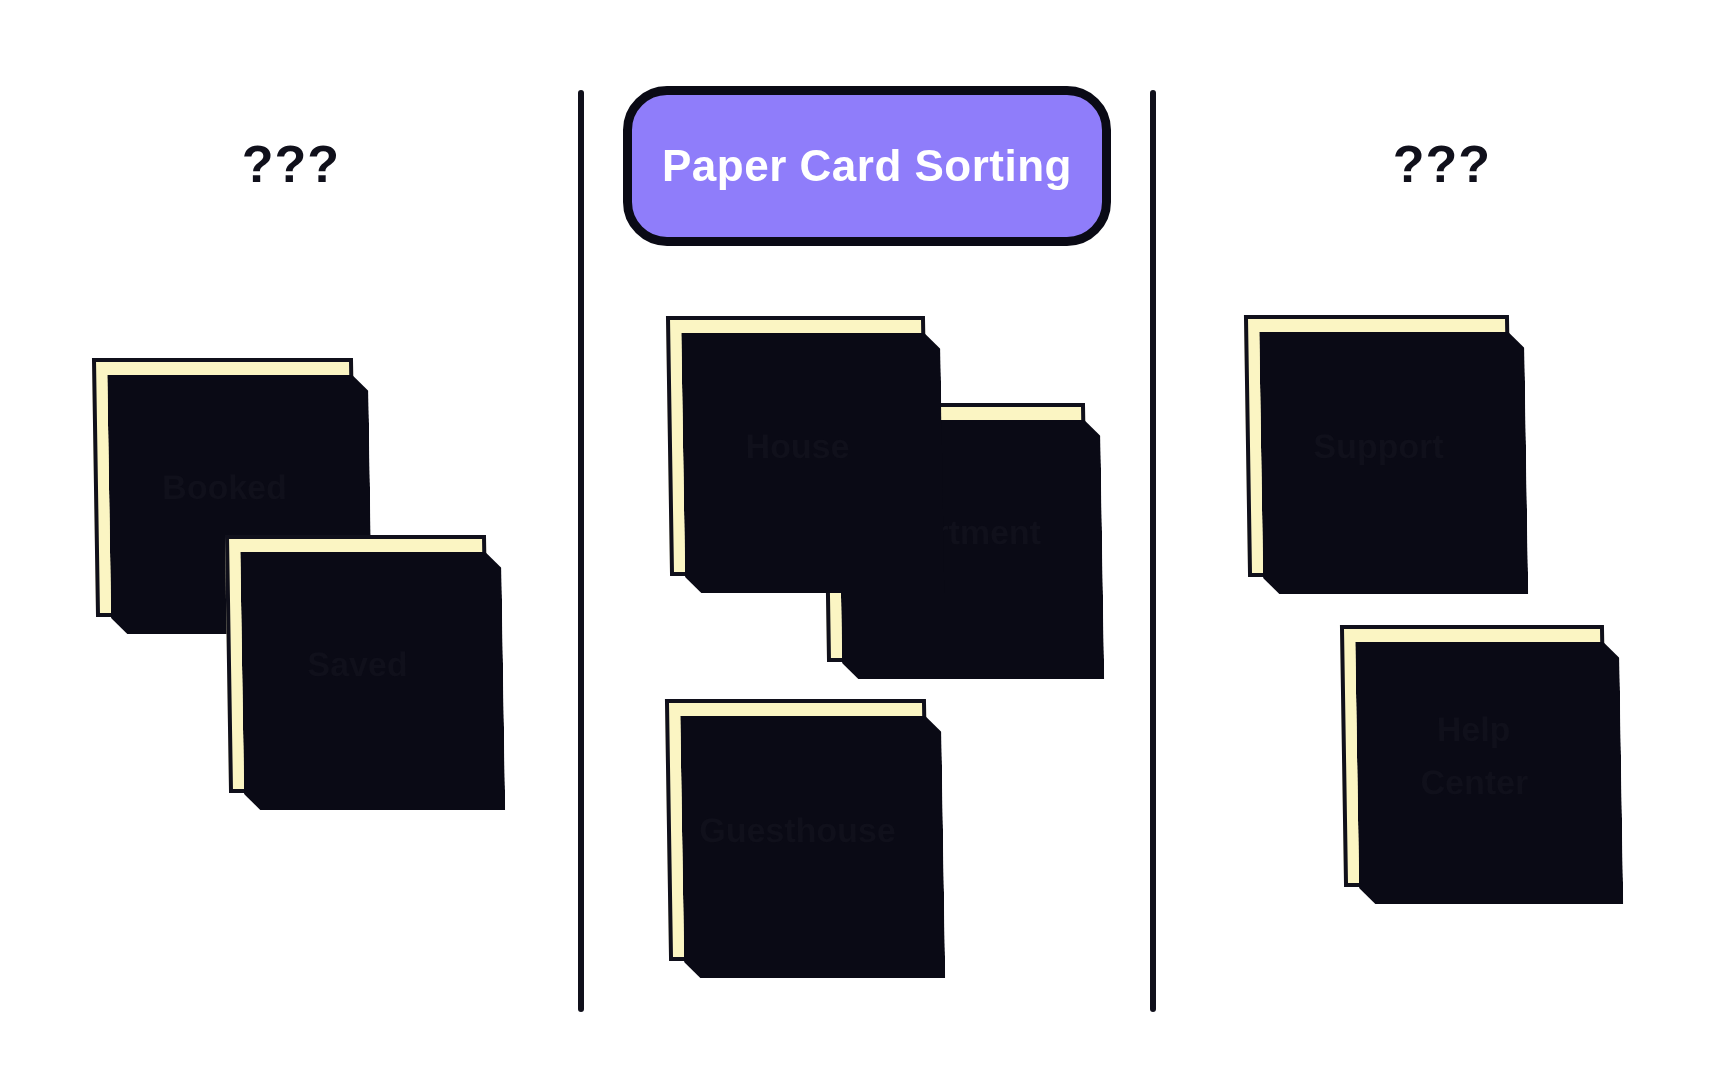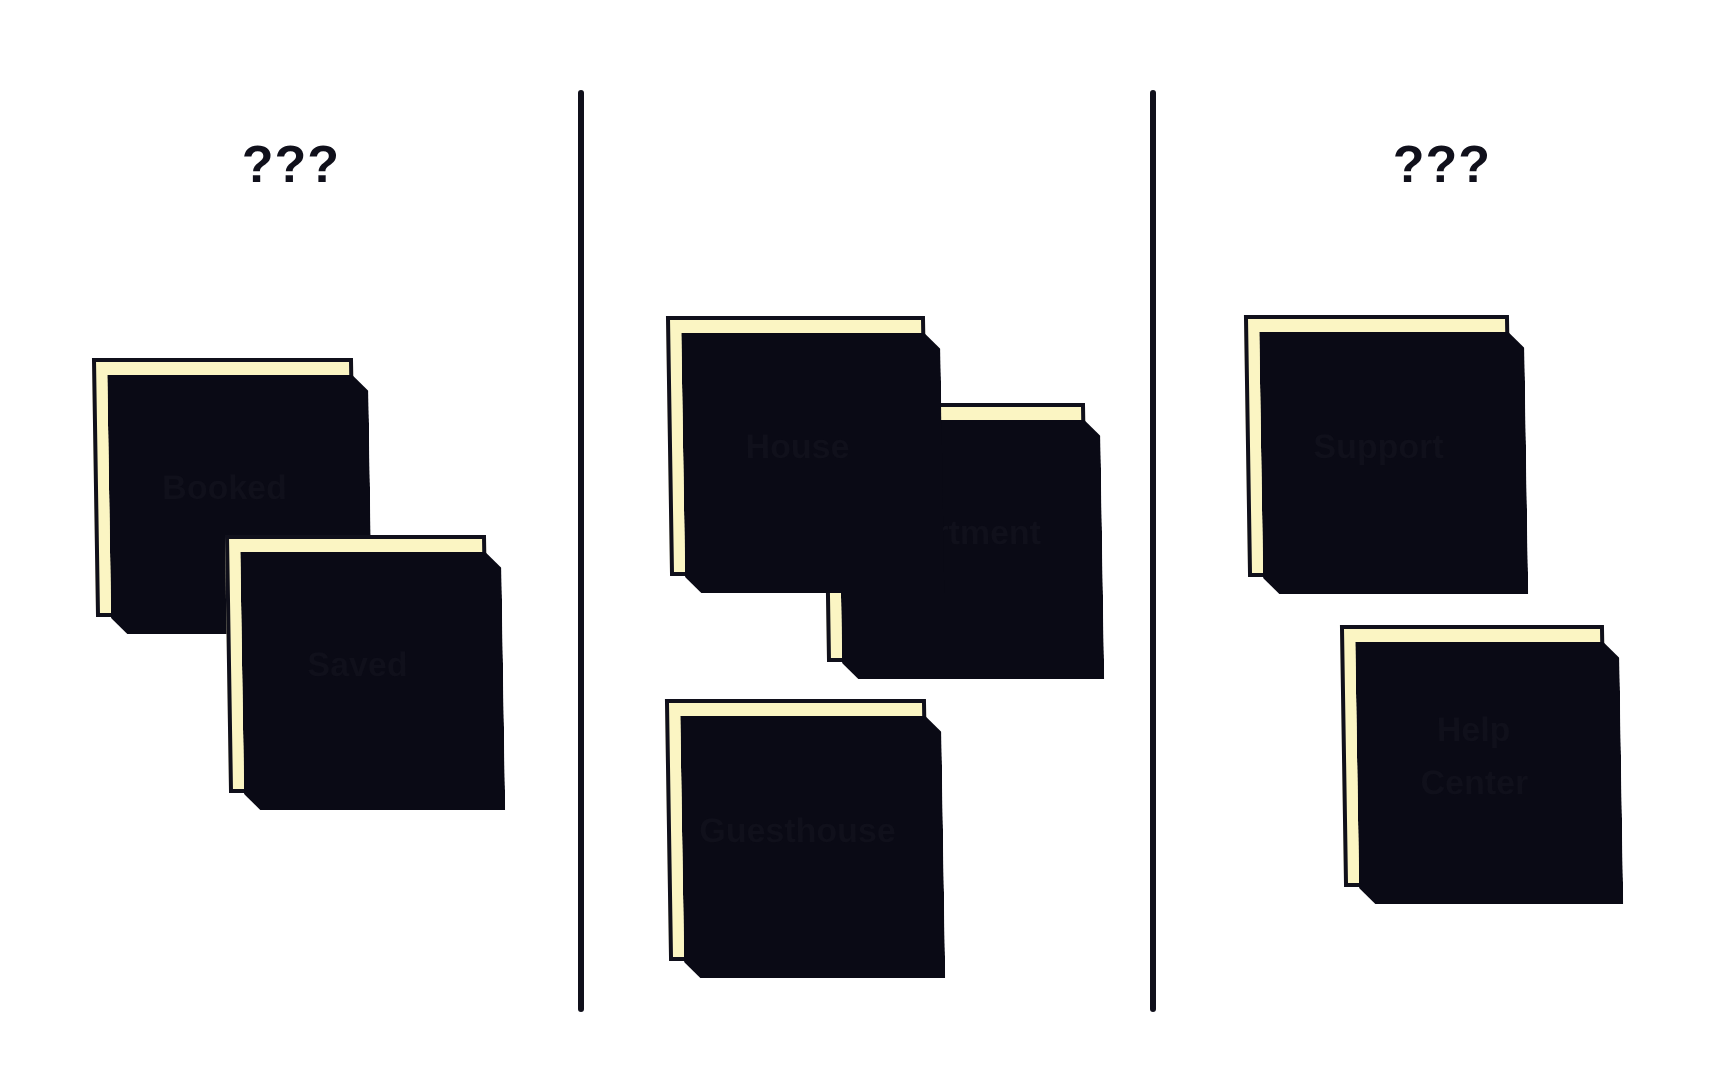--- a/index.html
+++ b/index.html
@@ -91,20 +91,23 @@
 </head>
 <body>
 
 <div id="board">
 
   <div class="divider" id="divider-left"></div>
   <div class="divider" id="divider-right"></div>
 
   <div class="qheading" id="qheading-left">???</div>
 
+  <div class="title-pill">
+    <span class="title-text">Paper Card Sorting</span>
+  </div>
 
   <div class="qheading" id="qheading-right">???</div>
 
   <div class="card" id="card-booked">
     <span class="card-label">Booked</span>
   </div>
 
   <div class="card" id="card-saved">
     <span class="card-label">Saved</span>
   </div>

